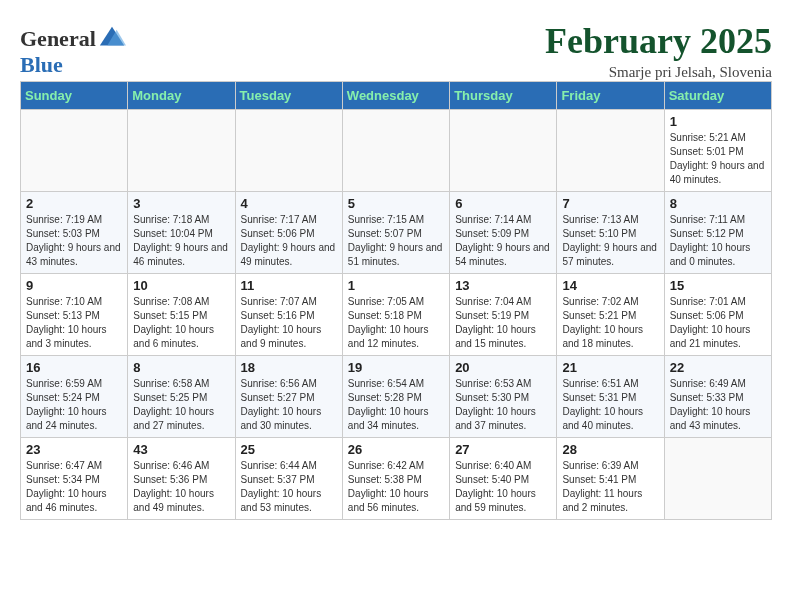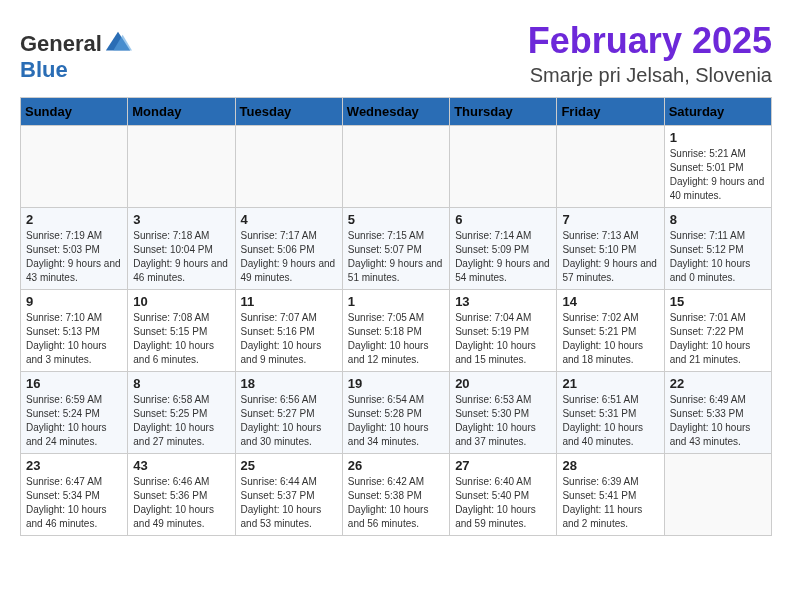--- a/index.html
+++ b/index.html
@@ -6,22 +6,22 @@
     body {
       font-family: Arial, sans-serif;
       background: #fff;
       width: 792px;
       min-height: 612px;
       padding: 20px;
     }
     .header {
       display: flex;
       justify-content: space-between;
-      align-items: center;
-      margin-bottom: 10px;
+      align-items: flex-start;
+      font-family: Liberation Serif, serif;
     }
     .logo {
       display: flex;
       align-items: center;
       margin-top: 5px;
     }
     .logo-text {
       font-size: 22px;
       font-weight: bold;
       line-height: 1.1;
@@ -32,35 +32,35 @@
       width: 28px;
       height: 28px;
       margin-left: 2px;
     }
     .title-block {
       text-align: right;
     }
     .month-title {
       font-size: 36px;
       font-weight: bold;
-      color: #6d28d9;
+      color: #14532d;
     }
     .location-title {
-      font-size: 20px;
+      font-size: 15px;
       color: #444;
       margin-top: 2px;
     }
     .calendar {
       width: 100%;
       border-collapse: collapse;
       border: 1px solid #ccc;
     }
     .calendar th {
       background-color: #2a6db5;
-      color: #000000;
+      color: #86efac;
       font-size: 13px;
       font-weight: bold;
       padding: 6px 4px;
       text-align: left;
       border: 1px solid #ccc;
     }
     .calendar td {
       vertical-align: top;
       border: 1px solid #ccc;
       padding: 4px 5px;
@@ -215,21 +215,21 @@
         </td>
         <td>
           <span class="day-num">14</span>
           <div class="day-info">Sunrise: 7:02 AM
 Sunset: 5:21 PM
 Daylight: 10 hours and 18 minutes.</div>
         </td>
         <td>
           <span class="day-num">15</span>
           <div class="day-info">Sunrise: 7:01 AM
-Sunset: 7:22 PM
+Sunset: 5:06 PM
 Daylight: 10 hours and 21 minutes.</div>
         </td>
       </tr>
       <tr>
         <td>
           <span class="day-num">16</span>
           <div class="day-info">Sunrise: 6:59 AM
 Sunset: 5:24 PM
 Daylight: 10 hours and 24 minutes.</div>
         </td>

